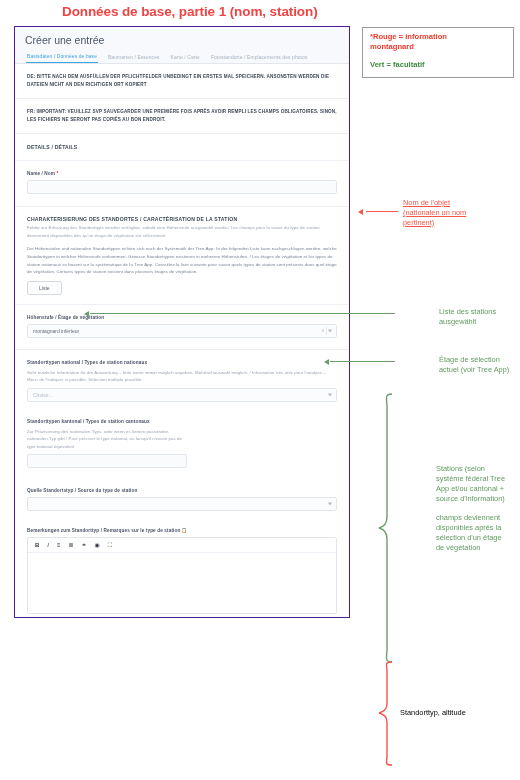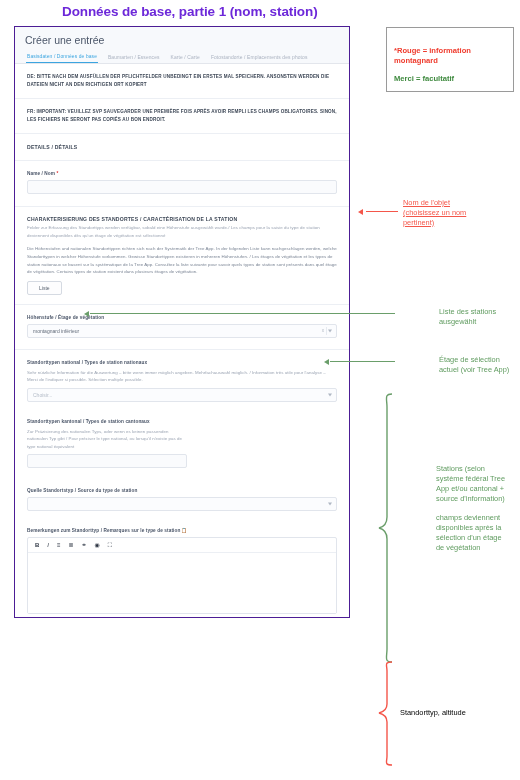--- a/index.html
+++ b/index.html
@@ -13,21 +13,21 @@
     overflow: hidden;
     -webkit-font-smoothing: antialiased;
   }
 
   
   .page-title {
     position: absolute;
     left: 14px; top: 4px;
     font-size: 13.5px;
     font-weight: bold;
-    color: #6d28d9;
+    color: #ef4444;
     letter-spacing: -0.1px;
     padding-left: 48px;
   }
 
   
   .app-card {
     position: absolute;
     left: 14px; top: 26px;
     width: 336px;
     height: 592px;
@@ -191,24 +191,24 @@
     width: 66px; height: 14px;
     border: 1px solid #e1e5ec;
     border-radius: 2px;
     background: #fafbfd;
   }
 
   
   .legend-box {
     position: absolute;
     right: 6px; top: 27px;
-    width: 128px;
+    width: 152px;
     border: 1px solid #9a9a9a;
     background: #fff;
-    padding: 18px 7px 8px 7px;
+    padding: 4px 7px 8px 7px;
     box-sizing: border-box;
   }
   .legend-red {
     color: #ef3b2d;
     font-weight: bold;
     font-size: 7.6px;
     line-height: 1.35;
   }
   .legend-green {
     color: #3f8a3f;
@@ -382,28 +382,28 @@
     </div>
 
   </div>
 </div>
 
 <div class="legend-box">
   <div class="legend-red">
     <span>*Rouge = information</span><br>
     <span>montagnard</span>
   </div>
-  <div class="legend-green">Merci = facultatif</div>
+  <div class="legend-green">Vert = facultatif</div>
 </div>
 
 <div class="line" style="left:366px; top:211px; width:32px; height:1.4px;"></div>
 <div class="arrow-left" style="left:358px; top:209px;"></div>
 <div class="anno red" style="left:403px; top:198px; width:112px;">
   <div>Nom de l'objet</div>
-  <div>(choisissez un nom</div>
+  <div>(nationalen un nom</div>
   <div>pertinent)</div>
 </div>
 
 <div class="line green" style="left:90px; top:313px; width:305px; height:1.3px;"></div>
 <div class="arrow-left green" style="left:84px; top:311px;"></div>
 <div class="anno green" style="left:403px; top:307px; width:112px;">
   <div>Liste des stations</div>
   <div>ausgewählt</div>
 </div>
 

